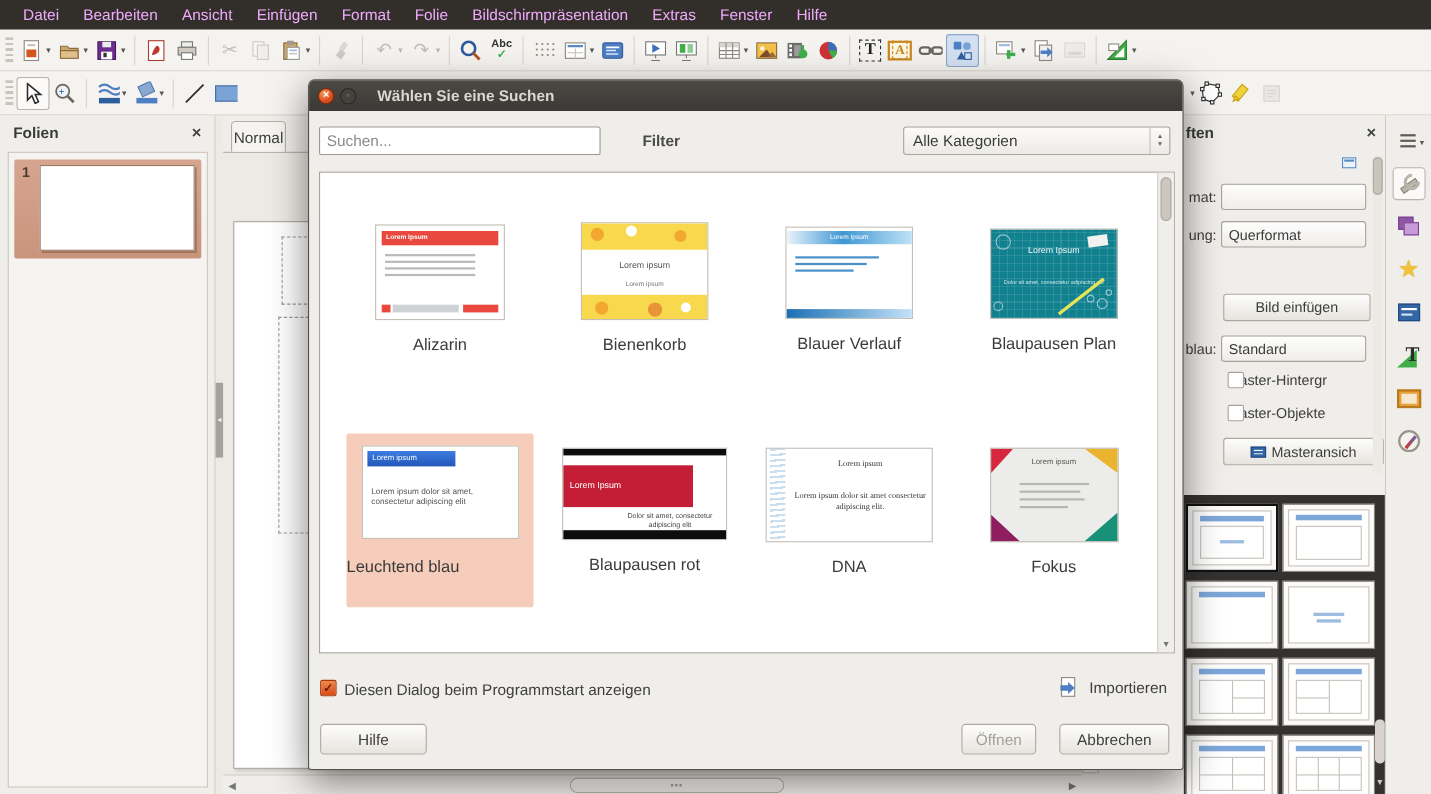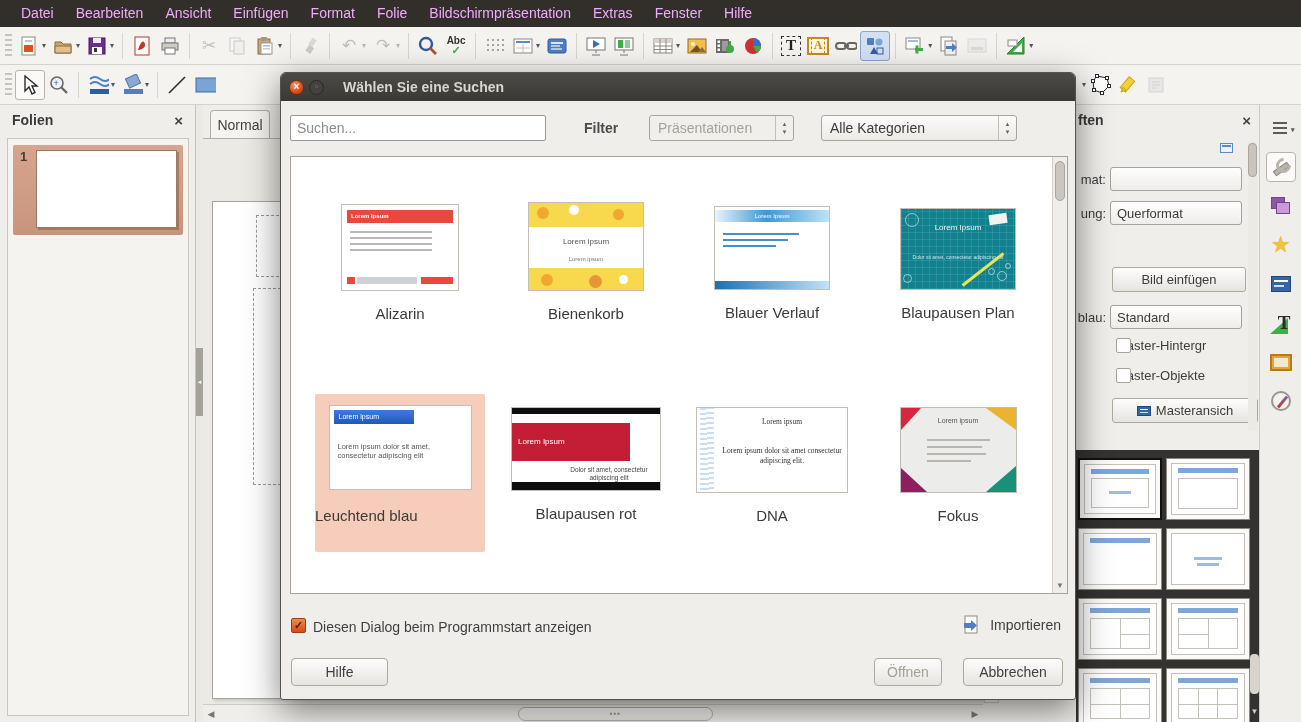--- a/index.html
+++ b/index.html
@@ -34,21 +34,21 @@
   .folien-title { font-weight:bold; font-size:14px; color:#3a3a3a; }
   .panel-x { color:#444; font-size:15px; font-weight:bold; }
   .folien-body { position:absolute; left:7px; top:33px; right:6px; bottom:6px; background:#f4f3ef; border:1px solid #cbc6bd; }
   .slide-item { position:absolute; left:5px; top:6px; width:170px; height:90px;
                 background:linear-gradient(180deg,#d6a58f,#c9947c); border-radius:2px; }
   .slide-num { position:absolute; left:7px; top:4px; font-size:13px; font-weight:bold; color:#4c3c32; }
   .slide-mini { position:absolute; left:23px; top:5px; right:6px; bottom:7px; background:#fff; border:1px solid #9a7a62;
                 box-shadow:2px 2px 0 rgba(90,60,40,.35); }
 
   
-  .viewtab { position:absolute; left:210px; top:110px; width:60px; height:28px; background:#f5f4f0;
+  .viewtab { position:absolute; left:210px; top:110px; width:50px; height:28px; background:#f5f4f0;
              border:1px solid #b3aea5; border-bottom:none; border-radius:4px 4px 0 0;
              display:flex; align-items:center; justify-content:center; font-size:14px; color:#3f3f3f; }
   .workarea { position:absolute; left:203px; top:138px; width:796px; height:566px; background:#eceae4; border-top:1px solid #b3aea5; }
   .canvas { position:absolute; left:9px; top:62px; width:772px; height:498px; background:#fff; border:1px solid #aaa59c;
             box-shadow:2px 2px 3px rgba(0,0,0,.15); }
   .ph { position:absolute; border:1px dashed #9a9a9a; }
   .splitter { position:absolute; left:196px; top:105px; width:7px; height:617px; background:#eceae4; }
   .split-handle { position:absolute; left:0; top:243px; width:7px; height:68px; background:#a5a29c;
                   display:flex; align-items:center; justify-content:center; color:#f5f5f3; font-size:7px; }
   .hscroll { position:absolute; left:203px; top:704px; width:780px; height:18px; background:#f0eeea; border-top:1px solid #cfcac2;
@@ -819,28 +819,21 @@
   <div class="dlg-title">
     <span class="wb wb-close">
         <span>×</span>
       </span>
     <span class="wb wb-min">▫</span>
     <span class="dlg-title-text">Wählen Sie eine Suchen</span>
   </div>
 
   <input class="dlg-search" placeholder="Suchen..." style="">
   <span class="flt-label">Filter</span>
-  <div class="combo disabled" style="left:368px;top:42px;width:145px;">
-    <span class="cval">Präsentationen</span>
-    <span class="spin">
-        <span>▲</span>
-        <span>▼</span>
-      </span>
-  </div>
-  <div class="combo" style="left:540px;top:42px;width:196px;">
+  <div class="combo" style="left:540px;top:42px;width:243px;">
     <span class="cval">Alle Kategorien</span>
     <span class="spin">
         <span>▲</span>
         <span>▼</span>
       </span>
   </div>
 
   <div class="tpl-list">
 
     <div class="tcard" style="left:16px;top:40px;">

